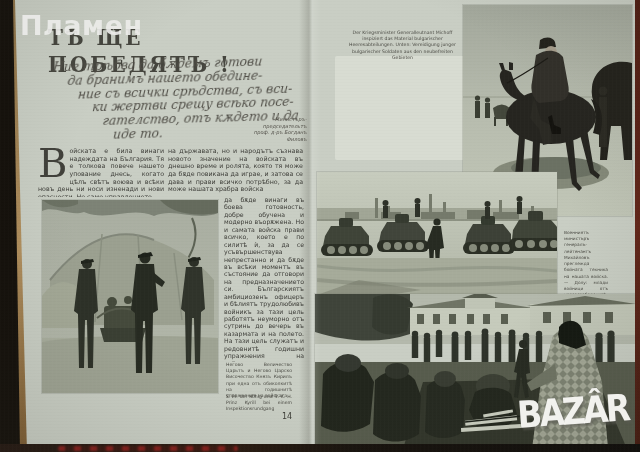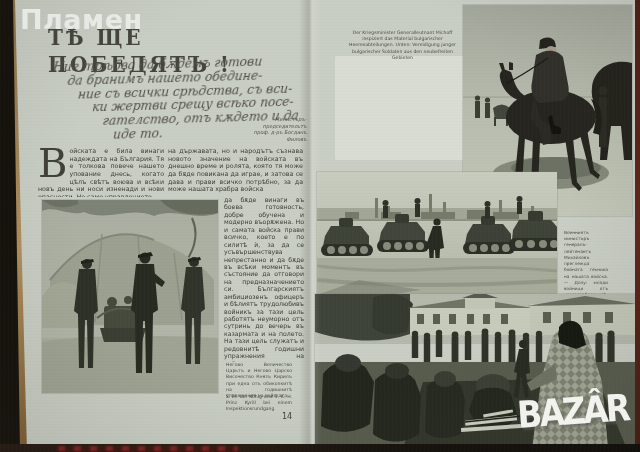--- a/index.html
+++ b/index.html
@@ -20,21 +20,21 @@
     background:linear-gradient(180deg,#4e1c12,#63261a 50%,#451a10);}
   .gutter{left:299px;top:0;width:22px;height:452px;pointer-events:none;
     background:linear-gradient(90deg,rgba(0,0,0,0) 0%,rgba(70,70,60,.22) 45%,rgba(255,255,255,.12) 60%,rgba(0,0,0,0) 100%);}
   .vignette{inset:0;pointer-events:none;
     background:radial-gradient(ellipse at 50% 42%,rgba(0,0,0,0) 55%,rgba(55,55,45,.14) 100%);}
   .grain{inset:0;pointer-events:none;opacity:.5;
     background-image:repeating-linear-gradient(0deg,rgba(0,0,0,.02) 0 1px,transparent 1px 3px),
                      repeating-linear-gradient(90deg,rgba(255,255,255,.025) 0 1px,transparent 1px 4px);}
   .lightpatch{left:335px;top:56px;width:132px;height:104px;background:rgba(227,231,222,.55);border-radius:2px;}
   
-  .viewer-label{left:20px;top:4px;font-size:27px;font-weight:bold;letter-spacing:.5px;
+  .viewer-label{left:20px;top:10px;font-size:27px;font-weight:bold;letter-spacing:.5px;
     color:rgba(236,236,233,.92);z-index:11;}
   .title{left:48px;top:27px;width:262px;font-family:"DejaVu Serif",serif;font-weight:bold;
     font-size:20px;letter-spacing:3px;color:#45453e;transform:scaleY(1.12);filter:blur(.2px);}
   .handwriting{left:46px;top:58px;width:260px;transform:rotate(-1.6deg);color:#504e47;}
   .hw-line{font-family:"DejaVu Serif",serif;font-style:italic;font-size:12.3px;line-height:13.8px;
     transform:skewX(-8deg);white-space:nowrap;filter:blur(.15px);}
   .attribution{left:235px;top:116px;width:72px;text-align:right;color:#55534c;
     font-size:5px;line-height:1.3;font-style:italic;filter:blur(.2px);}
   .bodytext{font-size:6.3px;line-height:1.22;text-align:justify;color:#3d3d38;filter:blur(.25px);}
   .col1{left:38px;top:147px;width:126px;height:50px;overflow:hidden;}

